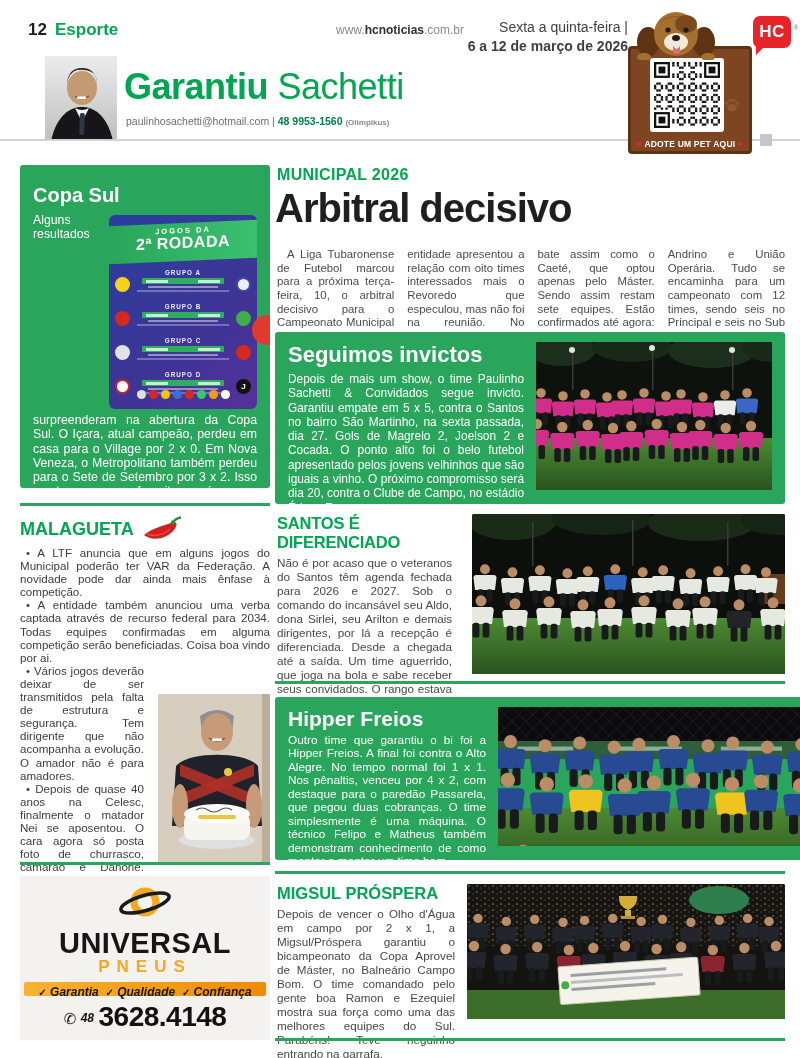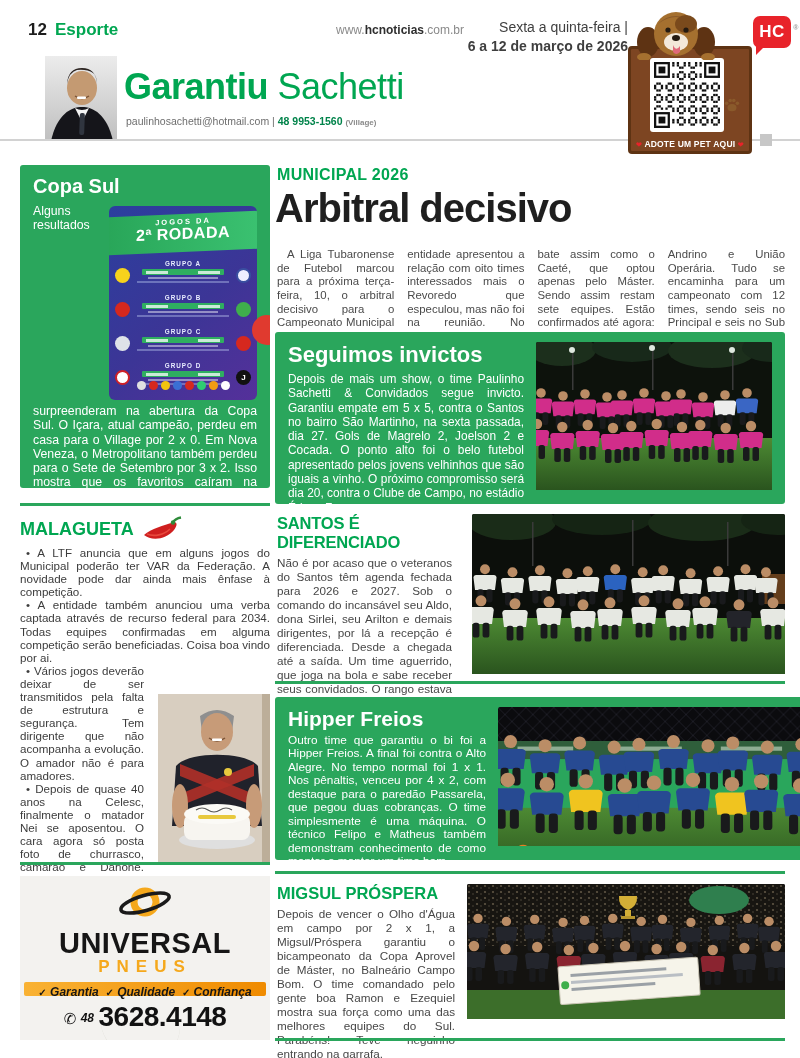--- a/index.html
+++ b/index.html
@@ -38,21 +38,21 @@
   .hcreg{position:absolute;right:-8px;top:-4px;font-size:7px;color:#9a9a9a;}
 
   
   .gbox{background:#2aa65c;border-radius:3px;box-sizing:border-box;}
   .divider{height:3px;background:#2aa65c;}
   .wtitle{color:#fff;font-weight:800;}
   .gtitle{color:#00a651;font-weight:800;}
 
   
   .copa{left:20px;top:165px;width:250px;height:323px;padding:10px 13px;overflow:hidden;}
-  .copa h2{margin:0 0 6px;font-size:20px;}
+  .copa h2{margin:9px 0 6px;font-size:20px;}
   .copa .body{font-size:12.3px;line-height:1.16;color:#fff;text-align:justify;}
   .rodada{float:right;width:148px;height:194px;margin:2px 0 4px 7px;border-radius:6px;position:relative;
           background:linear-gradient(140deg,#2b3f9e 0%,#3c3596 55%,#55309a 100%);overflow:hidden;font-family:"Liberation Sans",sans-serif;}
   .rodada .banner{position:absolute;left:-6px;right:-6px;top:8px;height:38px;background:linear-gradient(90deg,#28a558,#3bc271);transform:skewY(-2.5deg);
                   text-align:center;color:#fff;}
   .rodada .b1{font-size:7.5px;letter-spacing:2px;font-weight:700;margin-top:3px;}
   .rodada .b2{font-size:16px;font-weight:800;letter-spacing:.5px;margin-top:-1px;}
   .grp{position:absolute;left:8px;right:8px;height:30px;text-align:center;}
   .grp .gl{font-size:6.3px;color:#e8ecff;font-weight:700;letter-spacing:1px;}
   .grp .bar{margin:2px auto 2px;width:82px;height:6px;background:#2fae60;border-radius:1px;position:relative;}
@@ -175,21 +175,21 @@
       <ellipse cx="37" cy="32" rx="15" ry="17" fill="#c49a72"></ellipse>
       <path d="M22,28 Q23,12 37,12 Q51,12 52,28 Q52,20 48,17 Q42,13 32,14 Q24,16 22,28Z" fill="#2b2320"></path>
       <path d="M30,40 Q37,45 44,40" stroke="#7a5336" stroke-width="1.4" fill="none"></path>
       <rect x="32" y="40.5" width="9" height="2.4" rx="1" fill="#fff"></rect>
       <path d="M6,85 C12,58 26,51 37,51 C48,51 62,58 68,85 Z" fill="#15151a"></path>
       <path d="M30,52 L37,66 L44,52 Q37,56 30,52Z" fill="#f4f4f4"></path>
       <rect x="34.6" y="57" width="5" height="22" rx="2" fill="#30353f" transform="rotate(2 37 66)"></rect>
     </svg>
   </div>
   <div class="abs colname"><span class="fn">Garantiu</span> <span class="ln">Sachetti</span></div>
-  <div class="abs colmail"><span>paulinhosachetti@hotmail.com</span><span> | </span><span class="ph">48 9953-1560</span> <span class="wa">(Village)</span></div>
+  <div class="abs colmail"><span>paulinhosachetti@hotmail.com</span><span> | </span><span class="ph">48 9953-1560</span> <span class="wa">(Olimpikus)</span></div>
 
   <div class="abs toprule"></div>
   <div class="abs rule-knob"></div>
 
   <div class="abs petbox">
     <div class="petqr">
       <svg id="qrsvg" width="66" height="66" viewBox="0 0 29 29">
           <rect x="0" y="10" width="1" height="1" fill="#111"></rect>
           <rect x="0" y="11" width="1" height="1" fill="#111"></rect>
           <rect x="0" y="15" width="1" height="1" fill="#111"></rect>

